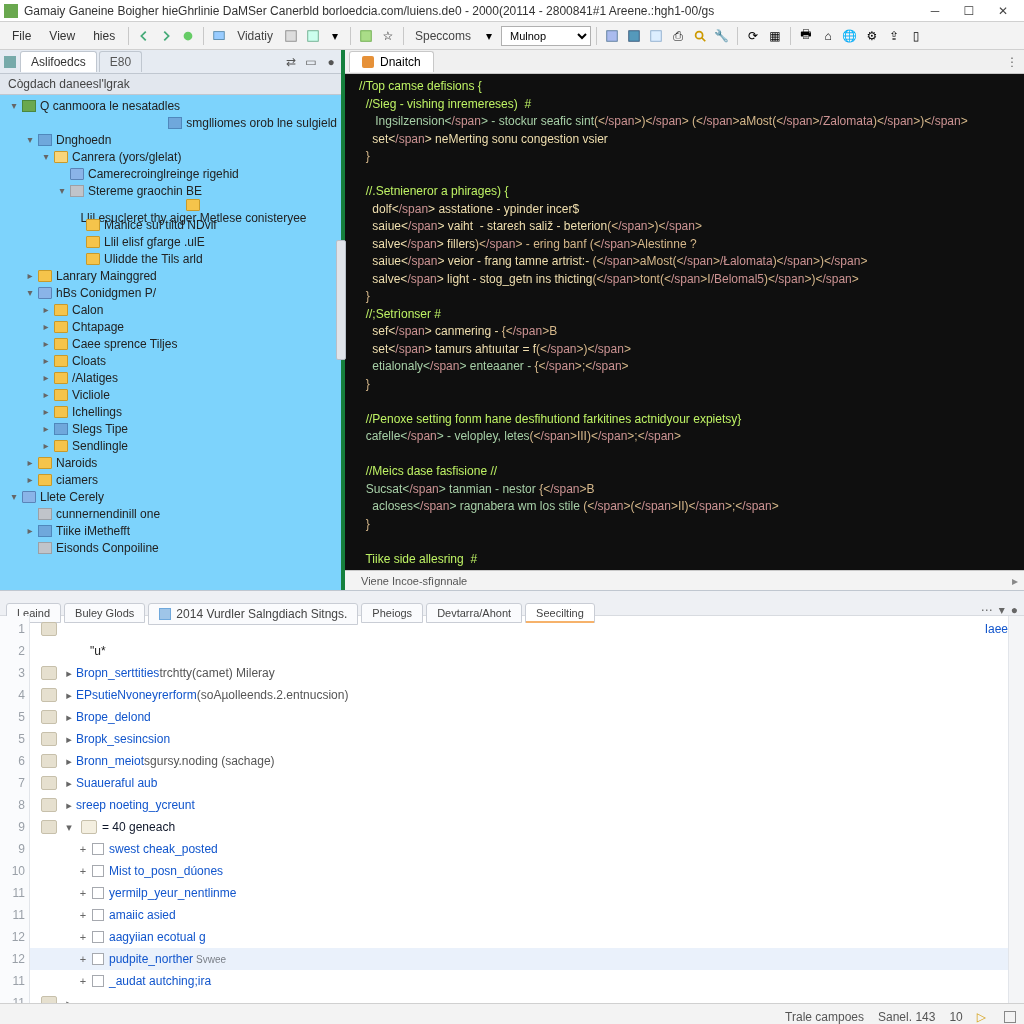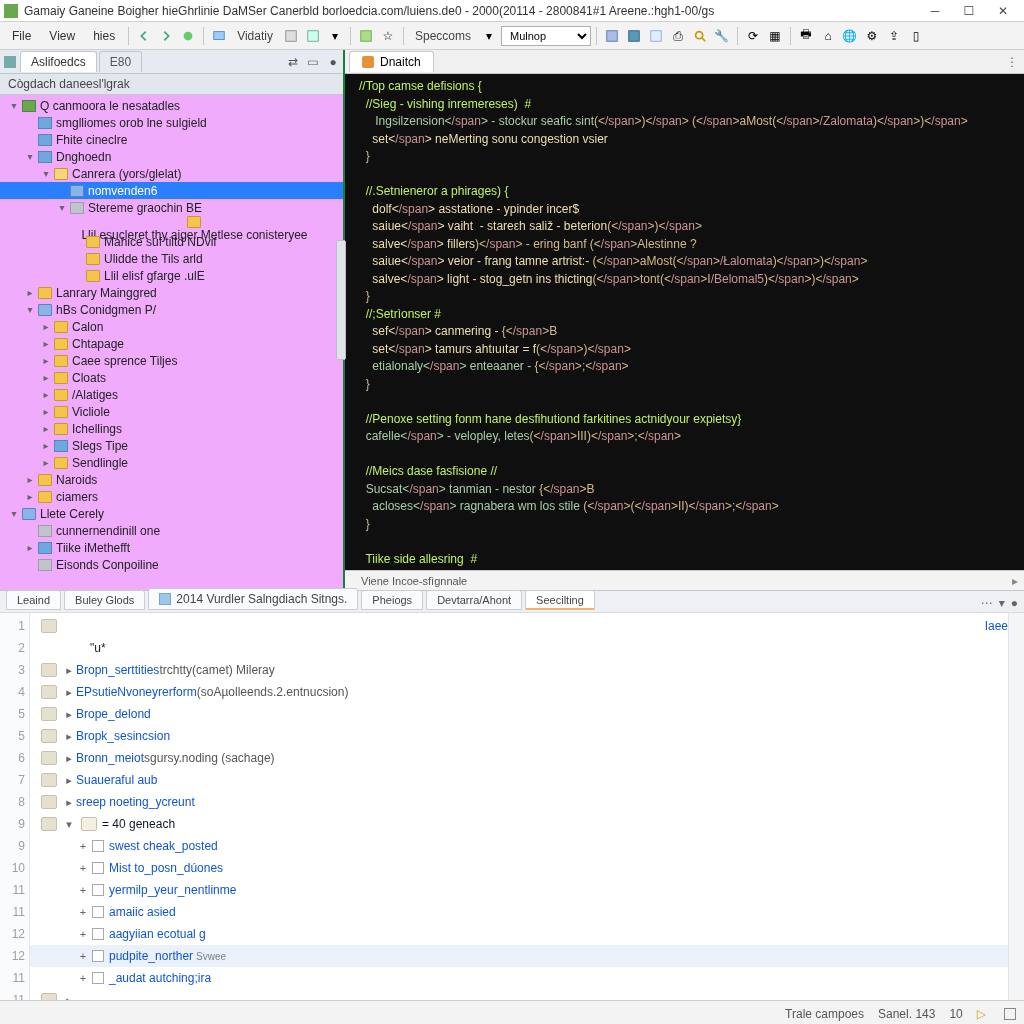--- a/index.html
+++ b/index.html
@@ -15,21 +15,21 @@
 .menubar { display:flex; align-items:center; height:28px; background:#f3f3f3; border-bottom:1px solid #d0d0d0; padding:0 4px; gap:2px; }
 .menubar .menu-item { padding:3px 8px; color:#333; }
 .menubar .sep { width:1px; height:18px; background:#c8c8c8; margin:0 3px; }
 .tb-btn { width:20px; height:20px; display:flex; align-items:center; justify-content:center; border-radius:2px; }
 .tb-btn svg { width:14px; height:14px; }
 .tb-label { padding:0 6px; color:#444; }
 .tb-select { height:20px; border:1px solid #b0b0b0; background:#fff; font-size:11px; padding:0 4px; min-width:90px; }
 
 
 .main { display:flex; height:540px; }
-.left-pane { width:345px; background:#f0abfc; border-right:2px solid #15803d; display:flex; flex-direction:column; }
+.left-pane { width:345px; background:#7dd3fc; border-right:4px solid #15803d; display:flex; flex-direction:column; }
 .left-tabs { display:flex; align-items:center; height:24px; background:#e6ebf2; border-bottom:1px solid #c0c7d0; padding-left:4px; }
 .left-tabs .etab { padding:3px 10px; border:1px solid #c0c7d0; border-bottom:none; background:#fff; margin-right:2px; border-radius:3px 3px 0 0; color:#333; }
 .left-tabs .etab.inactive { background:#e6ebf2; color:#555; }
 .left-tabs .spacer { flex:1; }
 .left-tabs .mini { width:16px; height:16px; display:flex; align-items:center; justify-content:center; color:#555; margin:0 2px; }
 .left-caption { padding:3px 8px; color:#444; border-bottom:1px solid #c0c7d0; background:#e2e7ee; }
 .tree { flex:1; overflow:auto; padding:2px 0; }
 .tree-row { display:flex; align-items:center; height:17px; padding-right:4px; white-space:nowrap; color:#222; }
 .tree-row.sel { background:#2a7fff; color:#fff; }
 .tw { display:inline-block; width:12px; text-align:center; color:#666; font-size:10px; }
@@ -54,21 +54,21 @@
 .code .str { color:#cc9393; }
 .code .punc { color:#d6b88b; }
 .code .id { color:#a7cfa7; }
 .bottom-editor-tabs { display:flex; align-items:center; height:20px; border-top:1px solid #c8c8c8; background:#f3f3f3; padding:0 6px; }
 .bottom-editor-tabs .betab { padding:2px 10px; color:#555; font-size:11px; }
 
 
 .vgutter { position:absolute; left:336px; top:240px; width:10px; height:120px; background:#e0e4ea; border:1px solid #b8bfc8; border-radius:2px; display:flex; align-items:center; justify-content:center; writing-mode:vertical-rl; font-size:9px; color:#777; }
 
 
-.lower { height:58px; border-top:1px solid #c0c7d0; background:#eef0f4; display:flex; align-items:flex-end; padding:2px 6px; height:22px; }
+.lower { height:58px; border-top:1px solid #c0c7d0; background:#eef0f4; display:flex; align-items:flex-start; padding:12px 6px; height:22px; }
 .lower .ltab { padding:3px 10px; border:1px solid #c9cdd5; background:#fafbfd; margin-right:3px; border-radius:3px 3px 0 0; color:#444; display:flex; align-items:center; gap:5px; font-size:11px; }
 .lower .ltab .licon { width:12px; height:12px; background:#9fc5e8; border:1px solid #6fa8dc; }
 .lower .ltab.active { background:#fff; position:relative; }
 .lower .ltab.active::after { content:""; position:absolute; left:0; right:0; bottom:-1px; height:2px; background:#f6b26b; }
 .lower .rtail { margin-left:auto; display:flex; gap:6px; color:#666; }
 
 
 .tests { height:388px; background:#fff; border-top:1px solid #d8dbe0; display:flex; overflow:hidden; }
 .gutter-nums { width:30px; background:#fafbfd; border-right:1px solid #e2e5ea; text-align:right; padding:2px 4px 0 0; color:#9aa0a8; font-size:11px; line-height:22px; }
 .tests-tree { flex:1; overflow:auto; padding:2px 0; position:relative; }
@@ -198,69 +198,64 @@
       <span class="mini">▭</span>
       <span class="mini">●</span>
     </div>
     <div class="left-caption">Cògdach daneesl'lgrak</div>
     <div class="tree" id="tree">
         <div class="tree-row" style="padding-left: 8px;">
           <span class="tw">▾</span>
           <span class="ticon proj"></span>
           <span>Q canmoora le nesatadles</span>
         </div>
-        <div class="tree-row" style="padding-left: 24px;">
+        <div class="tree-row" style="padding-left: 24px; justify-content: flex-end;">
           <span class="tw"></span>
           <span class="ticon blue"></span>
           <span>smglliomes orob lne sulgield</span>
-        </div>
-        <div class="tree-row" style="padding-left: 24px;">
-          <span class="tw"></span>
-          <span class="ticon blue"></span>
-          <span>Fhite cineclre</span>
         </div>
         <div class="tree-row" style="padding-left: 24px;">
           <span class="tw">▾</span>
           <span class="ticon blue"></span>
           <span>Dnghoedn</span>
         </div>
         <div class="tree-row" style="padding-left: 40px;">
           <span class="tw">▾</span>
           <span class="ticon folder-open"></span>
           <span>Canrera (yors/glelat)</span>
         </div>
-        <div class="tree-row sel" style="padding-left: 56px;">
+        <div class="tree-row" style="padding-left: 56px;">
           <span class="tw"></span>
           <span class="ticon pkg"></span>
-          <span>nomvenden6</span>
+          <span>Camerecroinglreinge rigehid</span>
         </div>
         <div class="tree-row" style="padding-left: 56px;">
           <span class="tw">▾</span>
           <span class="ticon gray"></span>
           <span>Stereme graochin BE</span>
         </div>
         <div class="tree-row" style="padding-left: 50px; flex-direction: column;">
           <span class="tw"></span>
           <span class="ticon folder"></span>
           <span>Llil esucleret thy aiger Metlese conisteryee</span>
         </div>
         <div class="tree-row" style="padding-left: 72px;">
           <span class="tw"></span>
           <span class="ticon folder"></span>
           <span>Mahice suf tiltd NDvif</span>
         </div>
         <div class="tree-row" style="padding-left: 72px;">
           <span class="tw"></span>
           <span class="ticon folder"></span>
+          <span>Llil elisf gfarge .ulE</span>
+        </div>
+        <div class="tree-row" style="padding-left: 72px;">
+          <span class="tw"></span>
+          <span class="ticon folder"></span>
           <span>Ulidde the Tils arld</span>
-        </div>
-        <div class="tree-row" style="padding-left: 72px;">
-          <span class="tw"></span>
-          <span class="ticon folder"></span>
-          <span>Llil elisf gfarge .ulE</span>
         </div>
         <div class="tree-row" style="padding-left: 24px;">
           <span class="tw">▸</span>
           <span class="ticon folder"></span>
           <span>Lanrary Mainggred</span>
         </div>
         <div class="tree-row" style="padding-left: 24px;">
           <span class="tw">▾</span>
           <span class="ticon pkg"></span>
           <span>hBs Conidgmen P/</span>

